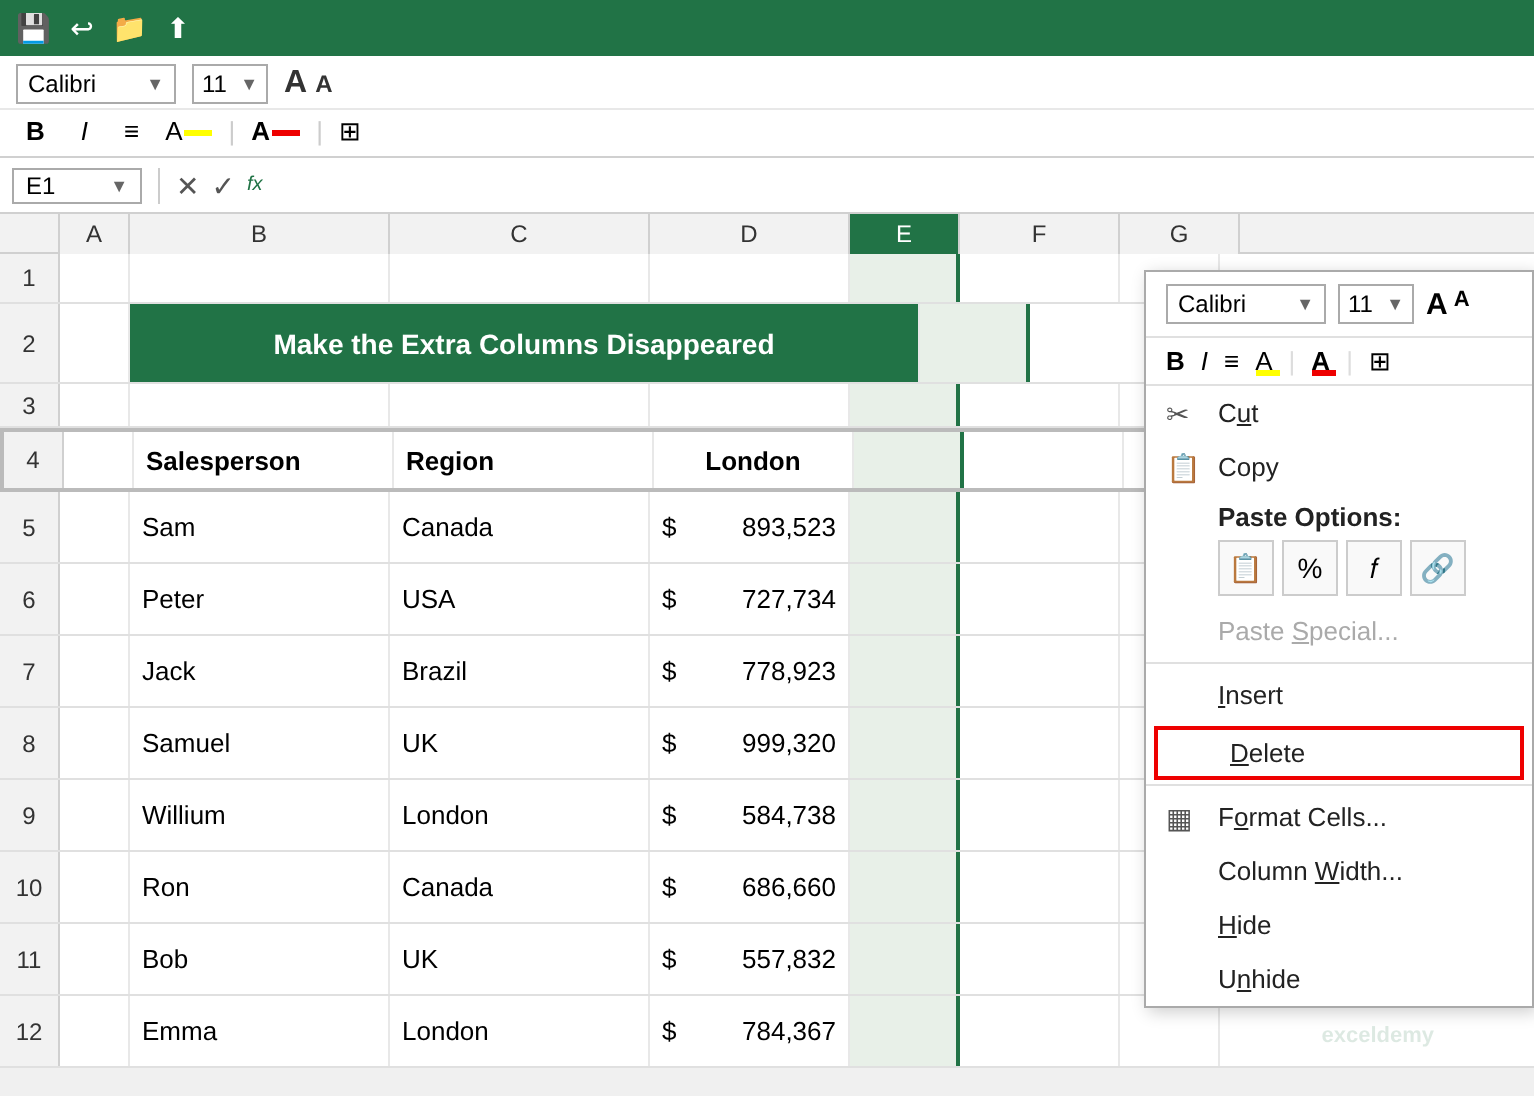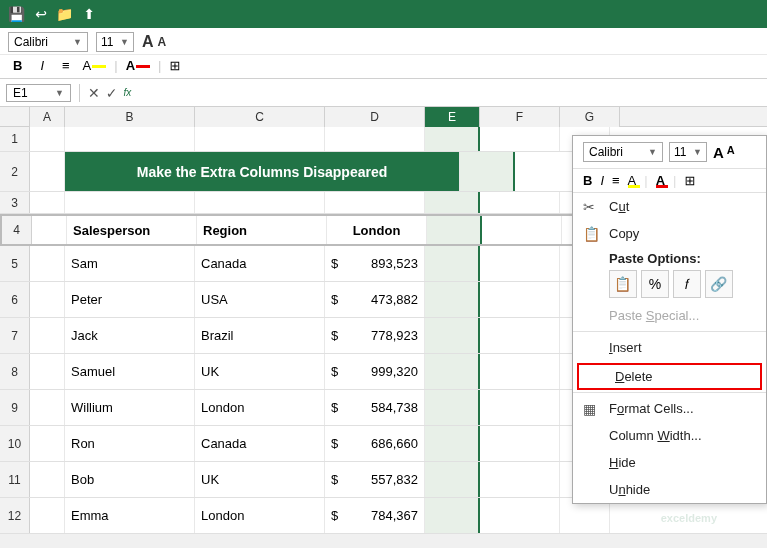--- a/index.html
+++ b/index.html
@@ -462,21 +462,21 @@
     <div class="cell col-f"></div>
     <div class="cell col-g"></div>
   </div>
   <div class="grid-row">
     <div class="row-num">6</div>
     <div class="cell col-a"></div>
     <div class="cell col-b">Peter</div>
     <div class="cell col-c">USA</div>
     <div class="cell col-d" style="justify-content:flex-end;">
         <span style="margin-right:auto;">$</span>
-        <span>473,882</span>
+        <span>727,734</span>
       </div>
     <div class="cell col-e"></div>
     <div class="cell col-f"></div>
     <div class="cell col-g"></div>
   </div>
   <div class="grid-row">
     <div class="row-num">7</div>
     <div class="cell col-a"></div>
     <div class="cell col-b">Jack</div>
     <div class="cell col-c">Brazil</div>

